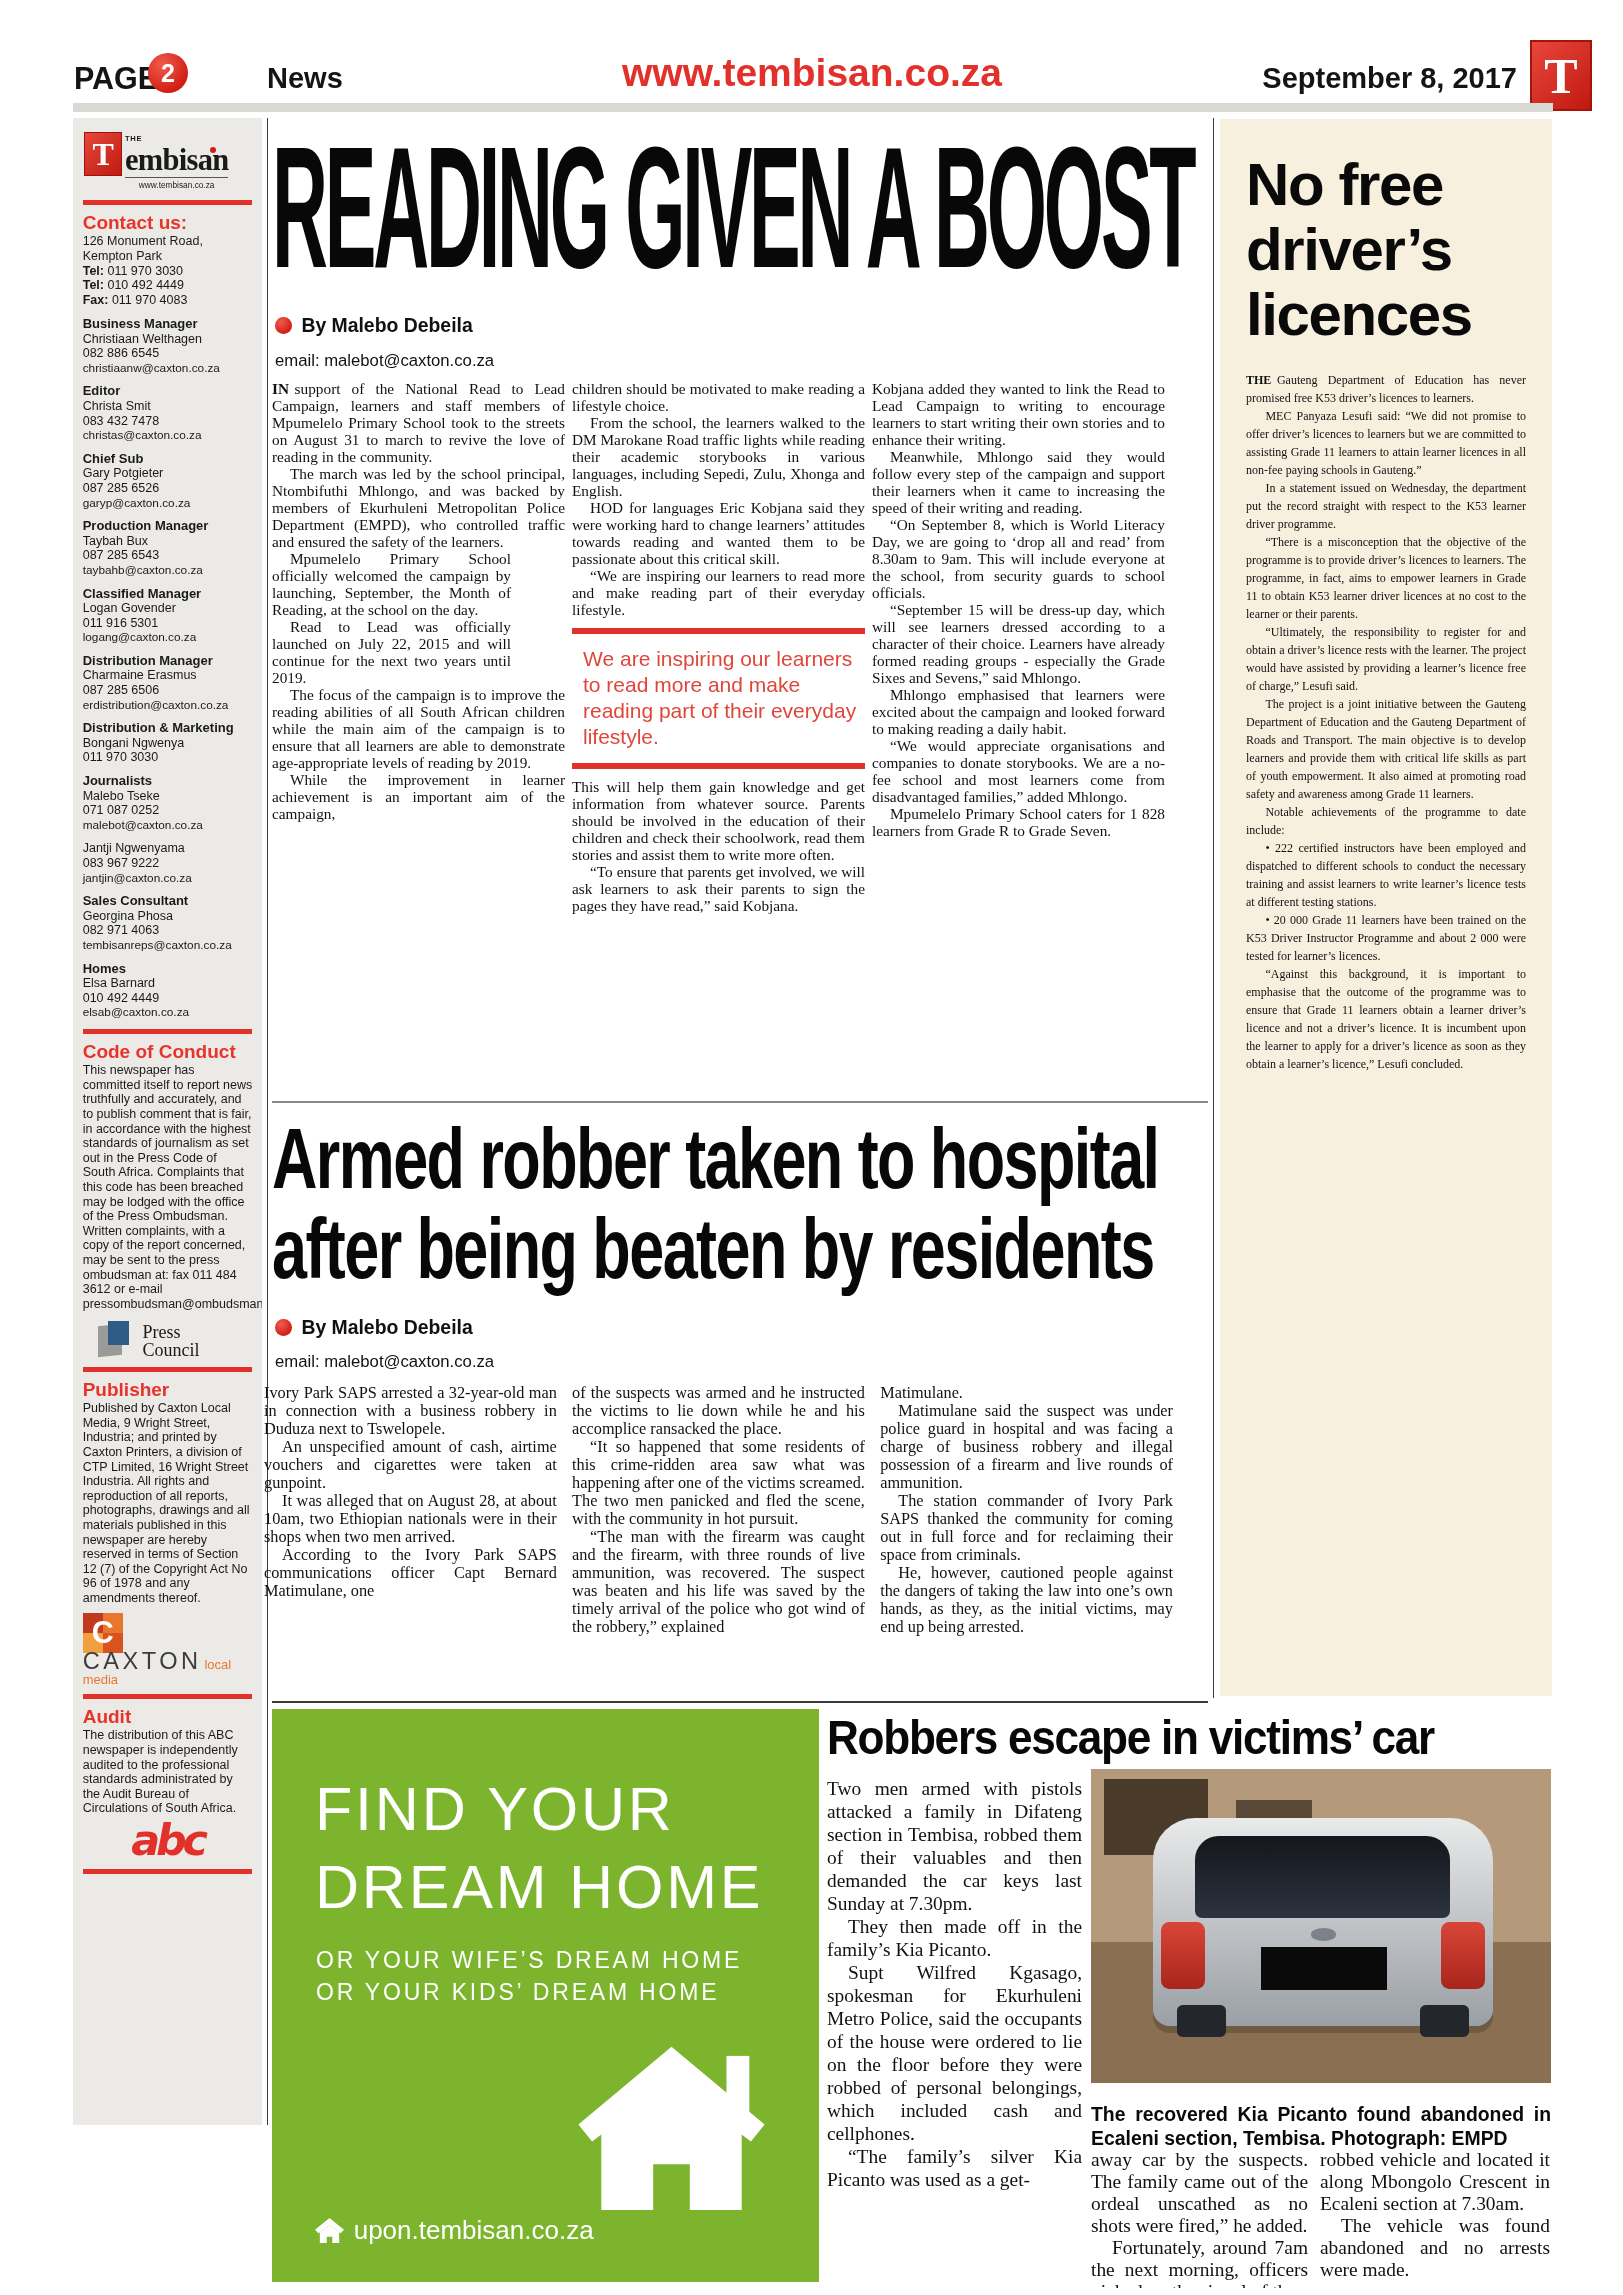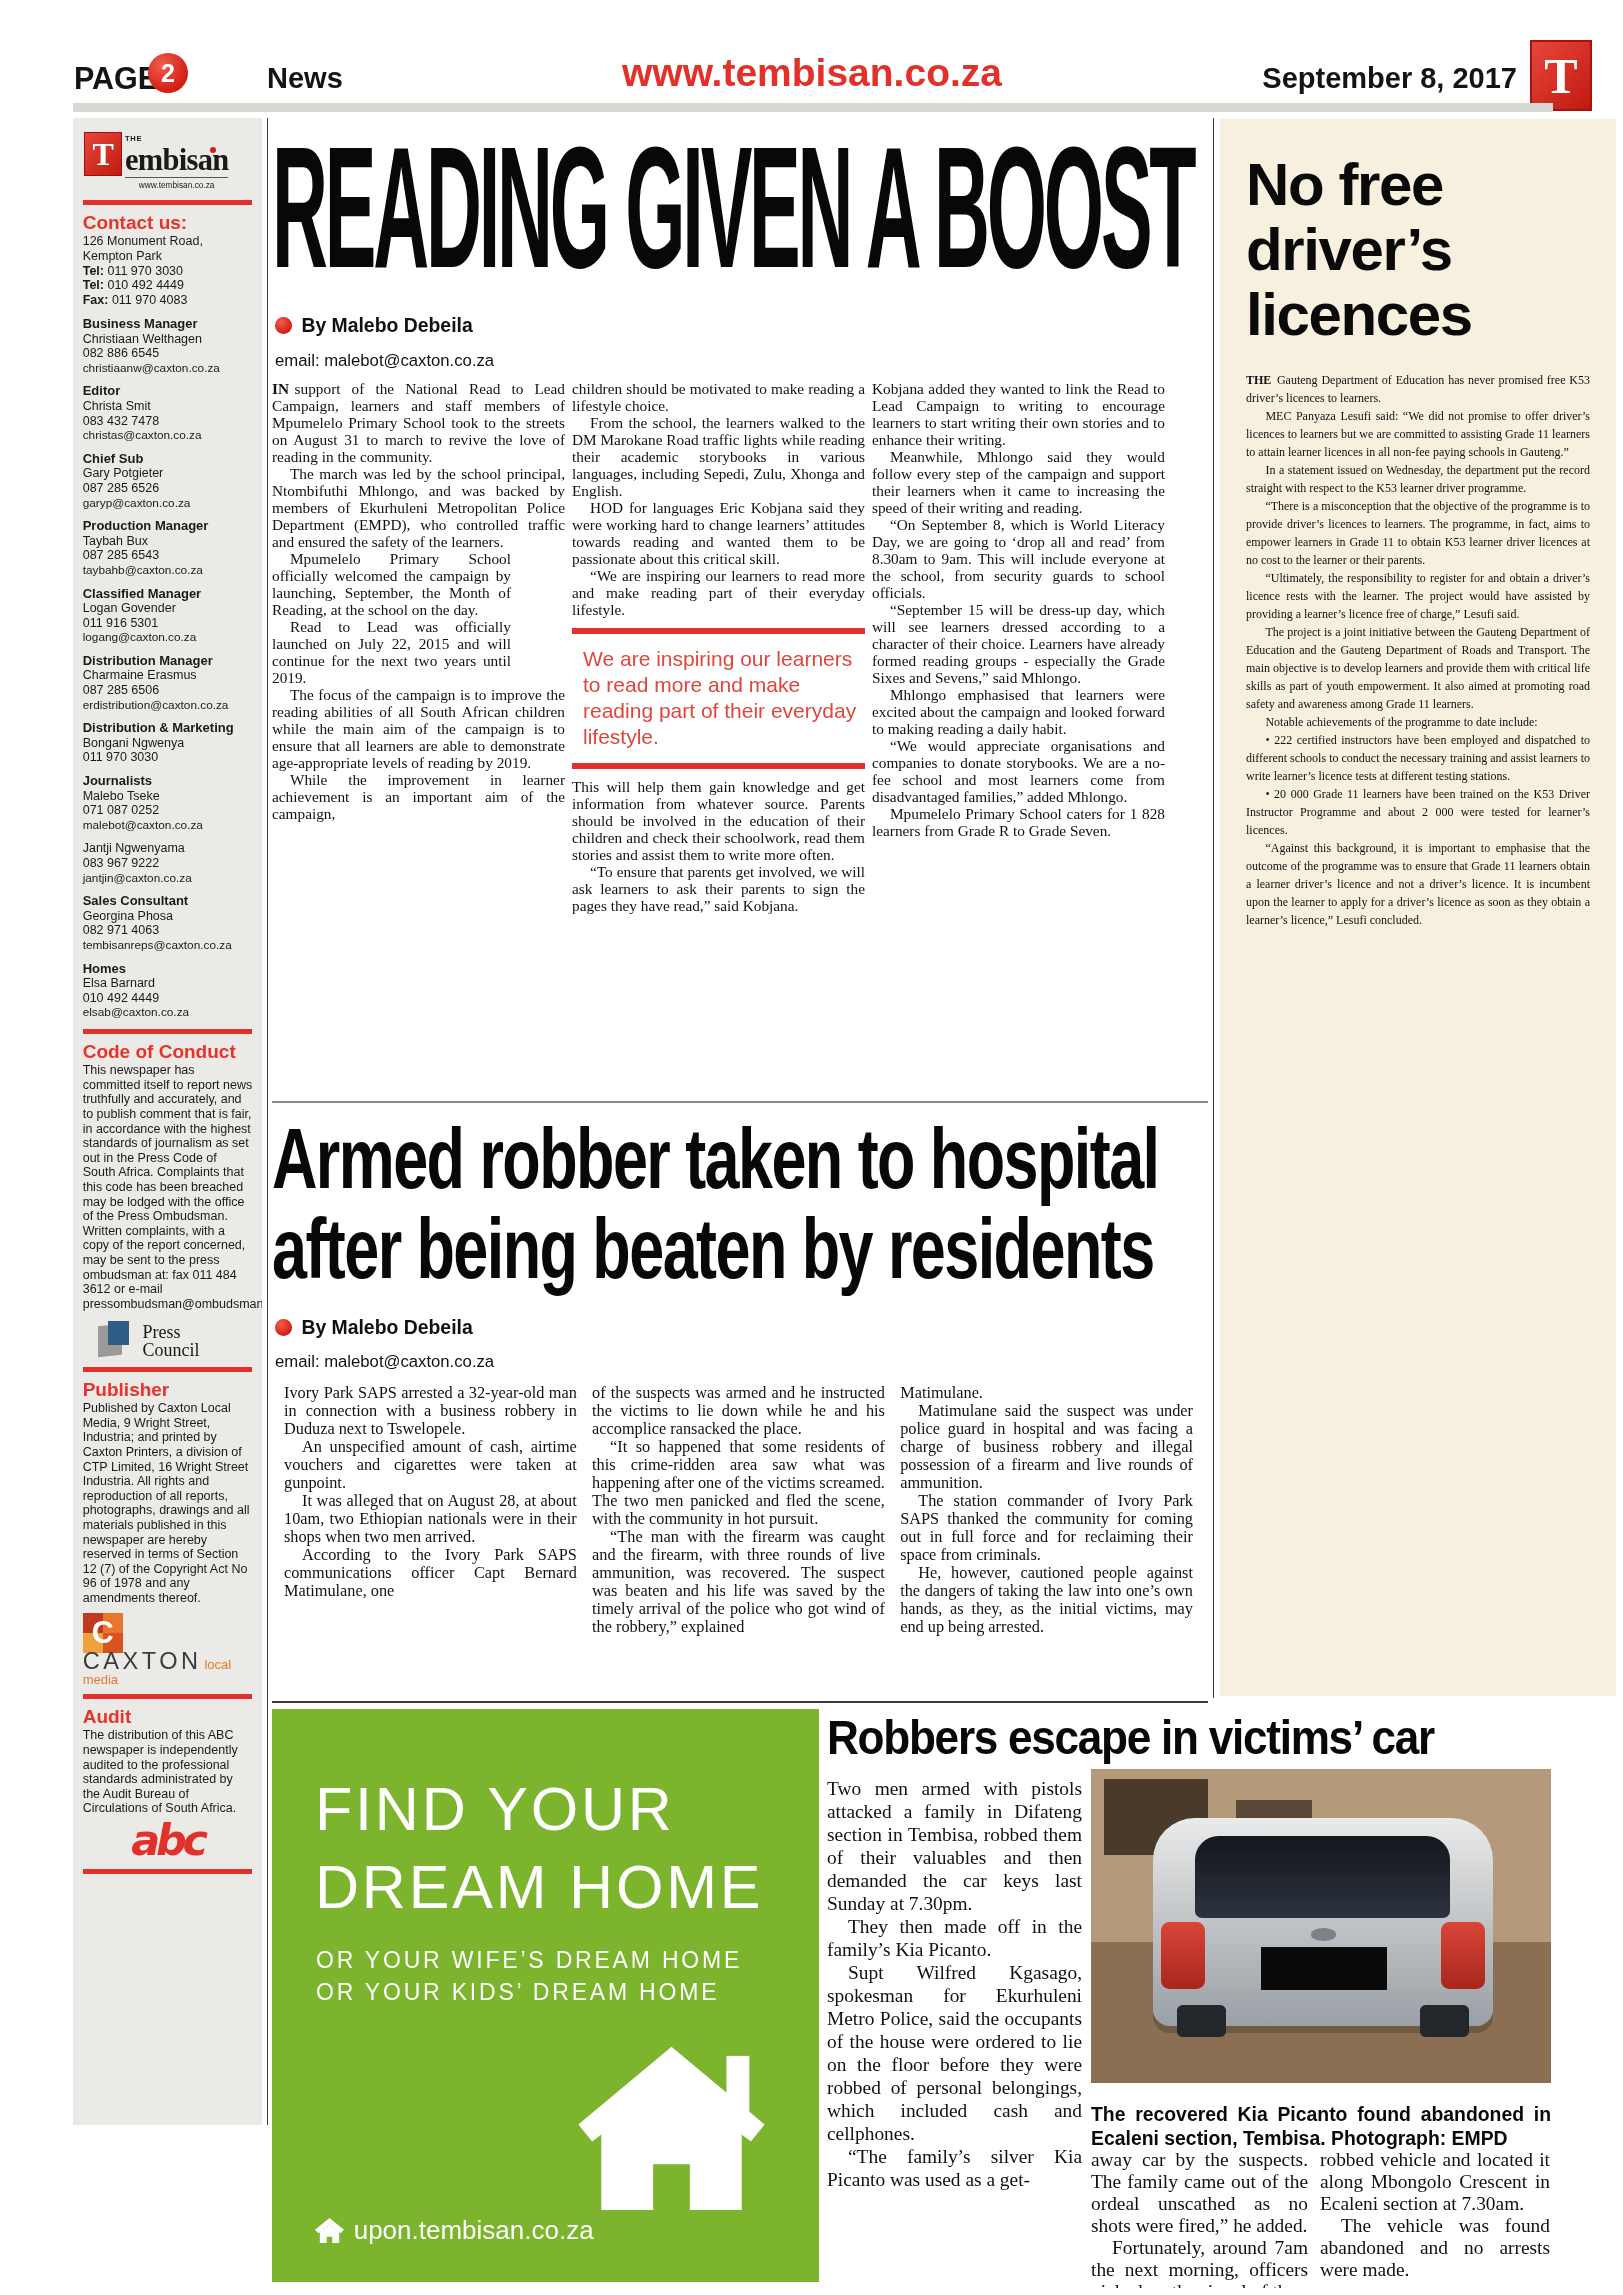--- a/index.html
+++ b/index.html
@@ -88,26 +88,26 @@
   .pq-text{font-family:"Liberation Sans",sans-serif;font-size:21px;line-height:26px;
       color:#e0463a;text-align:left;}
   .divider1{position:absolute;left:272px;top:1101px;width:936px;height:2.1px;background:#8a8a8a;}
 
   
   .s2-headline{position:absolute;left:272px;top:1115px;white-space:nowrap;}
   .s2-headline div{height:90px;}
   .s2-headline span{display:inline-block;font-family:"Liberation Sans",sans-serif;font-weight:bold;
       font-size:85px;line-height:87px;letter-spacing:-2.1px;color:#080808;
       transform:scaleX(0.74);transform-origin:0 50%;}
-  .s2-cols{left:284px;top:1384px;width:909px;height:307px;gap:15.3px;}
+  .s2-cols{left:264px;top:1384px;width:909px;height:307px;gap:15.3px;}
   .s2-cols .col{width:293px;font-size:16.3px;line-height:18px;}
   .divider2{position:absolute;left:272px;top:1701px;width:936px;height:2.1px;background:#3a3a3a;}
 
   
-  .lic{position:absolute;left:1220px;top:119px;width:396px;height:1577px;background:#f8f0df;
+  .lic{position:absolute;left:1220px;top:119px;width:332px;height:1577px;background:#f8f0df;
       box-sizing:border-box;padding:33px 26px;overflow:hidden;}
   .lic-h div{font-family:"Liberation Sans",sans-serif;font-weight:bold;font-size:60px;
       line-height:65px;letter-spacing:-1.4px;color:#0a0a0a;}
   .lic-body{margin-top:23.6px;font-size:12px;line-height:18px;}
   .lic-body p{margin:0;text-align:justify;}
   .lic-body p + p{text-indent:19.4px;}
 
   
   .ad{position:absolute;left:272px;top:1709px;width:547px;height:573px;background:#7cb52d;
       overflow:hidden;}

